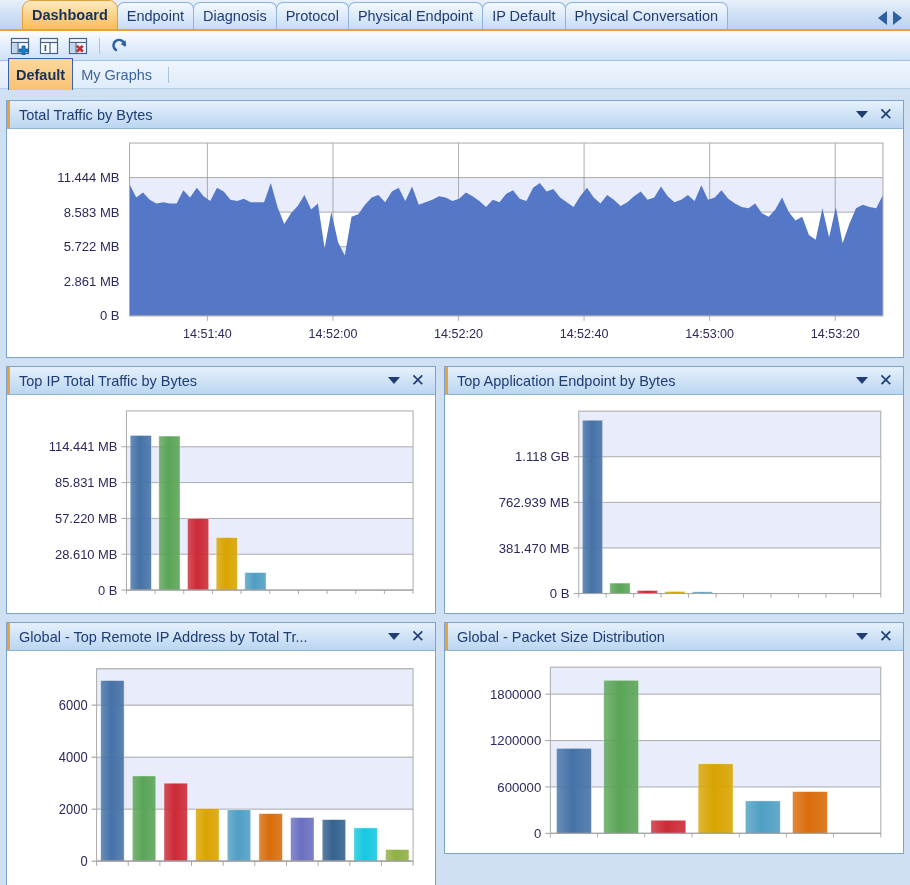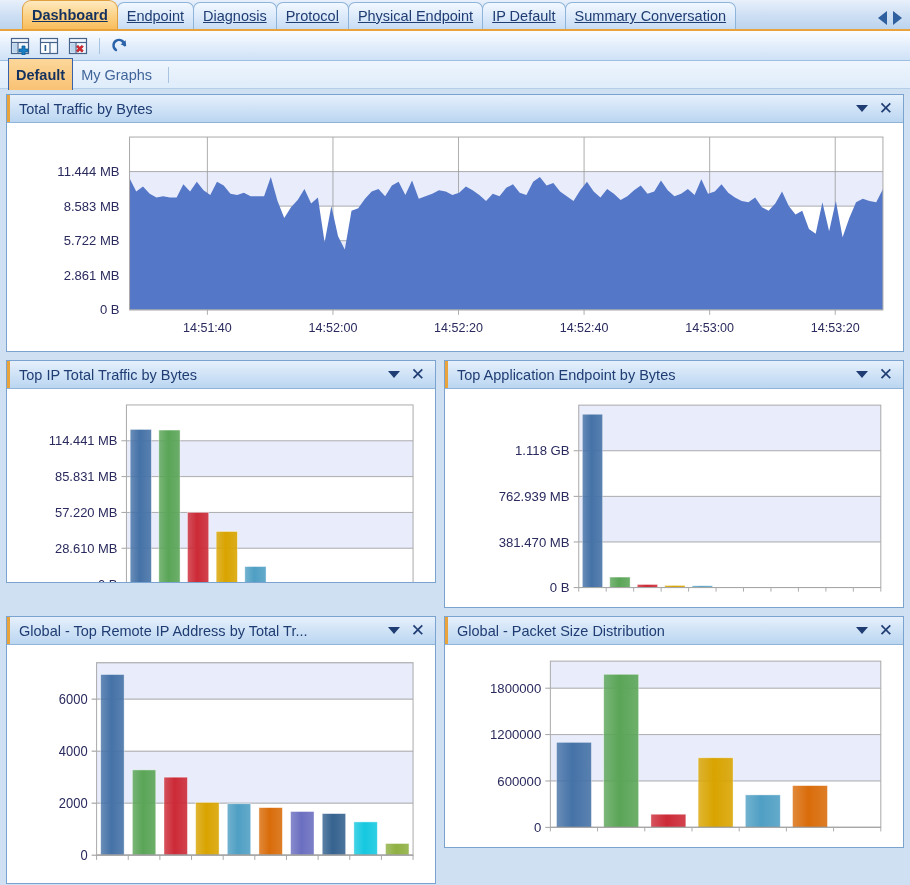--- a/index.html
+++ b/index.html
@@ -28,21 +28,20 @@
     font-size: 14.5px;
     color: #1f3d73;
     background: linear-gradient(to bottom, #f2f8ff 0%, #dbe9fa 55%, #c6dcf4 100%);
     border: 1px solid #8fb4da;
     border-bottom: none;
     border-radius: 7px 7px 0 0;
     margin-right: -1px;
     white-space: nowrap;
     position: relative;
     cursor: default;
-    text-decoration: underline;
   }
   .tab.active {
     background: linear-gradient(to bottom, #fee9c0 0%, #fcd389 50%, #f9bd5c 100%);
     border-color: #e0a040;
     color: #13315f;
     font-weight: bold;
     z-index: 5;
     height: 29px;
     line-height: 28px;
     border-radius: 9px 9px 0 0;
@@ -104,21 +103,21 @@
     font-weight: bold;
     padding: 8px 7px;
   }
   .subtab-div { width: 1px; height: 16px; background: #a9c4e0; margin-left: 8px; }
 
   
   .board {
     position: absolute;
     left: 0; top: 90px; right: 0; bottom: 0;
     background: #cfe0f2;
-    padding: 4px 6px 0 6px;
+    padding: 10px 6px 0 6px;
   }
   .row { display: flex; gap: 8px; }
 
   .panel {
     background: #ffffff;
     border: 1px solid #7ba3cf;
     display: flex;
     flex-direction: column;
     overflow: hidden;
   }
@@ -181,21 +180,21 @@
 </head>
 <body>
 
 <div class="tabbar">
   <div class="tab active"><span>Dashboard</span></div>
   <div class="tab"><span>Endpoint</span></div>
   <div class="tab"><span>Diagnosis</span></div>
   <div class="tab"><span>Protocol</span></div>
   <div class="tab"><span>Physical Endpoint</span></div>
   <div class="tab"><span>IP Default</span></div>
-  <div class="tab"><span>Summary Conversation</span></div>
+  <div class="tab"><span>Physical Conversation</span></div>
   <div class="tab-scroll">
     <div class="arrow-l"></div>
     <div class="arrow-r"></div>
   </div>
 </div>
 
 <div class="toolbar">
   <div class="tb-btn">
     <svg width="20" height="18" viewBox="0 0 20 18">
       <rect x="1.5" y="1.5" width="17" height="15" fill="#f2f7fd" stroke="#46638c" stroke-width="1.2"></rect>
@@ -286,21 +285,21 @@
               <text x="820.5" y="202" text-anchor="middle" class="xlab">14:53:20</text>
               <path d="M 118 48.94092974484445 L 124.69642857142857 62.16707444949317 L 131.39285714285714 57.35756728416638 L 138.08928571428572 64.57182803215659 L 144.78571428571428 68.17895840615168 L 151.48214285714286 66.97658161481999 L 158.17857142857144 68.17895840615168 L 164.875 68.17895840615168 L 171.57142857142856 54.95281370150296 L 178.26785714285714 62.16707444949317 L 184.96428571428572 52.54806011883956 L 191.66071428571428 60.96469765816147 L 198.35714285714286 65.77420482348828 L 205.05357142857144 52.54806011883956 L 211.75 56.15519049283468 L 218.44642857142856 64.57182803215659 L 225.14285714285714 65.77420482348828 L 231.83928571428572 63.36945124082489 L 238.53571428571428 66.97658161481999 L 245.23214285714286 66.97658161481999 L 251.92857142857142 66.97658161481999 L 258.625 47.73855295351274 L 265.32142857142856 71.78608878014681 L 272.0178571428571 88.61936385879063 L 278.7142857142857 77.7979727368053 L 285.4107142857143 70.5837119888151 L 292.1071428571429 59.76232086682978 L 298.80357142857144 74.19084236281019 L 305.5 68.17895840615168 L 312.19642857142856 112.66689968542468 L 318.8928571428571 76.5955959454736 L 325.5892857142857 106.65501572876617 L 332.2857142857143 119.88116043341489 L 338.9821428571429 81.40510311080043 L 345.67857142857144 79.00034952813701 L 352.375 69.38133519748341 L 359.07142857142856 62.16707444949317 L 365.7678571428571 59.76232086682978 L 372.4642857142857 66.97658161481999 L 379.1607142857143 56.15519049283468 L 385.85714285714283 52.54806011883956 L 392.55357142857144 65.77420482348828 L 399.25 51.345683327507885 L 405.94642857142856 69.38133519748341 L 412.64285714285717 66.97658161481999 L 419.3392857142857 64.57182803215659 L 426.0357142857143 60.96469765816147 L 432.73214285714283 62.16707444949317 L 439.42857142857144 65.77420482348828 L 446.125 63.36945124082489 L 452.82142857142856 57.35756728416638 L 459.51785714285717 60.96469765816147 L 466.2142857142857 65.77420482348828 L 472.9107142857143 71.78608878014681 L 479.60714285714283 64.57182803215659 L 486.30357142857144 66.97658161481999 L 493 58.559944075498095 L 499.69642857142856 54.95281370150296 L 506.39285714285717 63.36945124082489 L 513.0892857142858 65.77420482348828 L 519.7857142857142 52.54806011883956 L 526.4821428571429 47.73855295351274 L 533.1785714285714 56.15519049283468 L 539.875 53.750436910171274 L 546.5714285714286 62.16707444949317 L 553.2678571428571 66.97658161481999 L 559.9642857142858 71.78608878014681 L 566.6607142857142 60.96469765816147 L 573.3571428571429 52.54806011883956 L 580.0535714285714 62.16707444949317 L 586.75 68.17895840615168 L 593.4464285714286 59.76232086682978 L 600.1428571428571 64.57182803215659 L 606.8392857142858 70.5837119888151 L 613.5357142857142 66.97658161481999 L 620.2321428571429 60.96469765816147 L 626.9285714285714 56.15519049283468 L 633.625 64.57182803215659 L 640.3214285714286 62.16707444949317 L 647.0178571428571 51.345683327507885 L 653.7142857142857 60.96469765816147 L 660.4107142857143 66.97658161481999 L 667.1071428571429 64.57182803215659 L 673.8035714285714 59.76232086682978 L 680.5 65.77420482348828 L 687.1964285714286 50.14330653617614 L 693.8928571428571 64.57182803215659 L 700.5892857142857 62.16707444949317 L 707.2857142857143 54.95281370150296 L 713.9821428571429 63.36945124082489 L 720.6785714285714 68.17895840615168 L 727.375 71.78608878014681 L 734.0714285714286 72.9884655714785 L 740.7678571428571 68.17895840615168 L 747.4642857142857 77.7979727368053 L 754.1607142857143 81.40510311080043 L 760.8571428571429 74.19084236281019 L 767.5535714285714 62.16707444949317 L 774.25 76.5955959454736 L 780.9464285714286 85.01223348479553 L 787.6428571428571 81.40510311080043 L 794.3392857142857 99.44075498077595 L 801.0357142857143 104.25026214610276 L 807.7321428571429 72.9884655714785 L 814.4285714285714 101.84550856343935 L 821.125 71.78608878014681 L 827.8214285714286 107.85739252009787 L 834.5178571428571 88.61936385879063 L 841.2142857142857 72.9884655714785 L 847.9107142857143 69.38133519748341 L 854.6071428571429 71.78608878014681 L 861.3035714285714 72.9884655714785 L 868 59.76232086682978 L 868 180 L 118 180 Z" fill="#5577c8"></path>
               <rect x="118" y="8" width="750" height="172" fill="none" stroke="#aaaaaa" stroke-width="1"></rect>
             </g>
           </svg>
       </div>
     </div>
   </div>
 
   <div class="row" style="margin-bottom:8px;">
-    <div class="panel" style="width:430px;height:223px;">
+    <div class="panel" style="width:430px;height:248px;">
       <div class="panel-head">
         <div class="panel-accent"></div>
         <div class="panel-title">Top IP Total Traffic by Bytes</div>
         <div class="panel-ctrls">
           <div class="caret"></div>
           <div class="xclose">✕</div>
         </div>
       </div>
       <div class="panel-body">
         <svg class="chart" id="chart1" viewBox="0 0 418 212" preserveAspectRatio="none">

